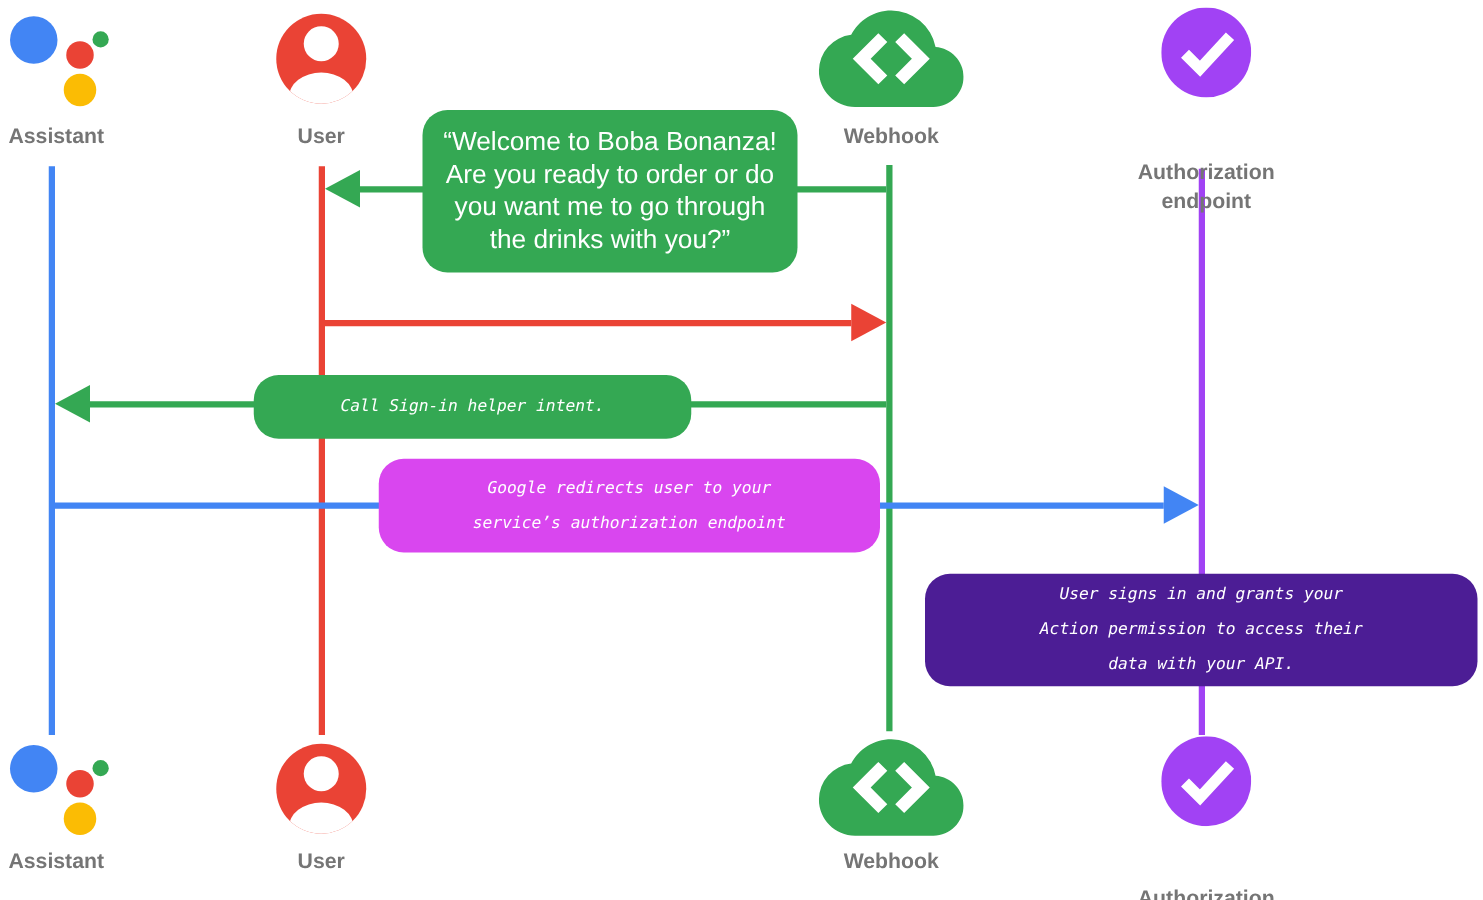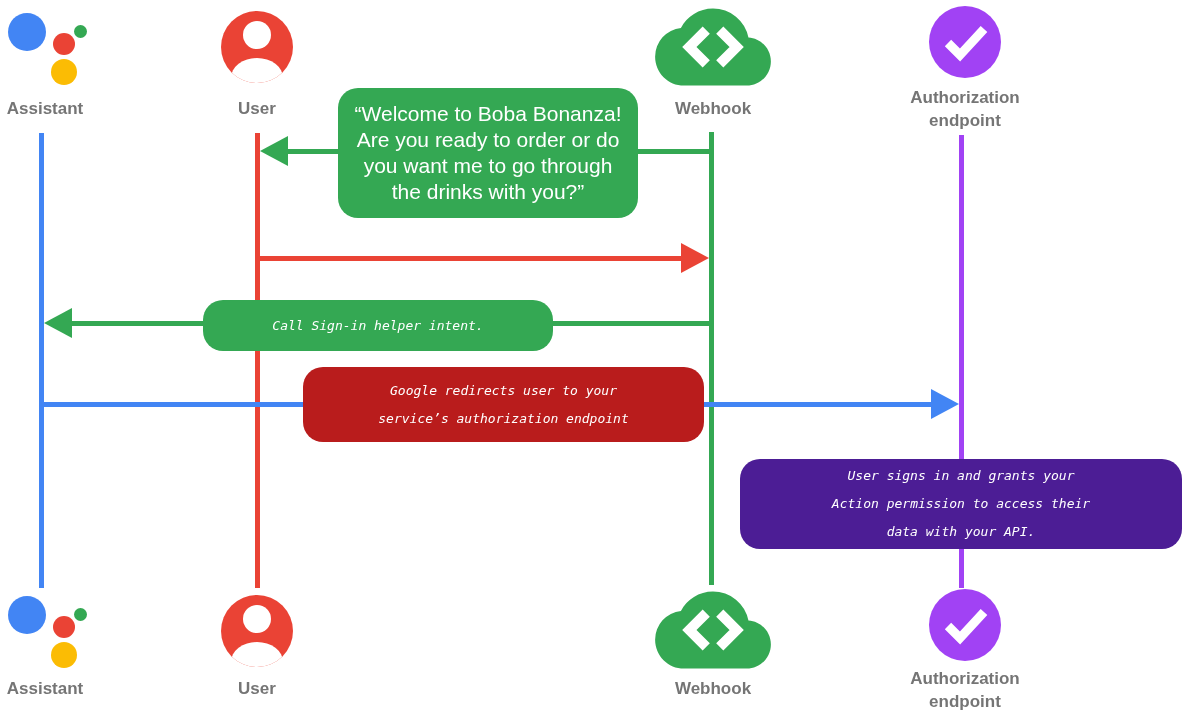--- a/index.html
+++ b/index.html
@@ -18,21 +18,21 @@
   .msg{position:absolute;z-index:2;color:#fff;display:flex;align-items:center;justify-content:center;
        text-align:center;white-space:pre-line;border-radius:20px;box-sizing:border-box;padding:0 12px;}
   .speech{font-family:"Liberation Sans",sans-serif;font-size:21px;line-height:26px;}
   .code{font-family:"DejaVu Sans Mono","Liberation Mono",monospace;font-style:italic;
         font-size:13px;line-height:28px;}
 
   
   .actor-label{position:absolute;transform:translateX(-50%);z-index:2;
                font-family:"Liberation Sans",sans-serif;font-weight:bold;font-size:17px;
                line-height:23px;color:#757575;text-align:center;white-space:nowrap;}
-  .two-line{white-space:normal;width:135px;}
+  .two-line{white-space:normal;width:135px;margin-top:40px;}
 
   
   .ai{position:absolute;width:92px;height:78px;z-index:2;}
   .ai span{position:absolute;border-radius:50%;}
   .ai .g-blue  {left:8px; top:3px; width:38px;height:38px;background:#4285F4;}
   .ai .g-red   {left:53px;top:23px;width:22px;height:22px;background:#EA4335;}
   .ai .g-green {left:74px;top:15px;width:13px;height:13px;background:#34A853;}
   .ai .g-yellow{left:51px;top:49px;width:26px;height:26px;background:#FBBC04;}
 
   
@@ -66,21 +66,21 @@
   <div class="ahead" style="left:931px;top:389px;border-left:28px solid #4285F4;"></div>
 
   <div class="msg speech" style="left:338px;top:88px;width:300px;height:130px;background:#34A853;">“Welcome to Boba Bonanza!
 Are you ready to order or do
 you want me to go through
 the drinks with you?”</div>
 
 
   <div class="msg code" style="left:203px;top:300px;width:350px;height:51px;background:#34A853;">Call Sign-in helper intent.</div>
 
-  <div class="msg code" style="left:303px;top:367px;width:401px;height:75px;background:#b91c1c;">Google redirects user to your
+  <div class="msg code" style="left:303px;top:367px;width:401px;height:75px;background:#d946ef;">Google redirects user to your
 service’s authorization endpoint</div>
 
   <div class="msg code" style="left:740px;top:459px;width:442px;height:90px;background:#4c1d95;">User signs in and grants your
 Action permission to access their
 data with your API.</div>
 
   <div class="ai" style="left:0px;top:10px;">
     <span class="g-blue"></span>
     <span class="g-red"></span>
     <span class="g-green"></span>

